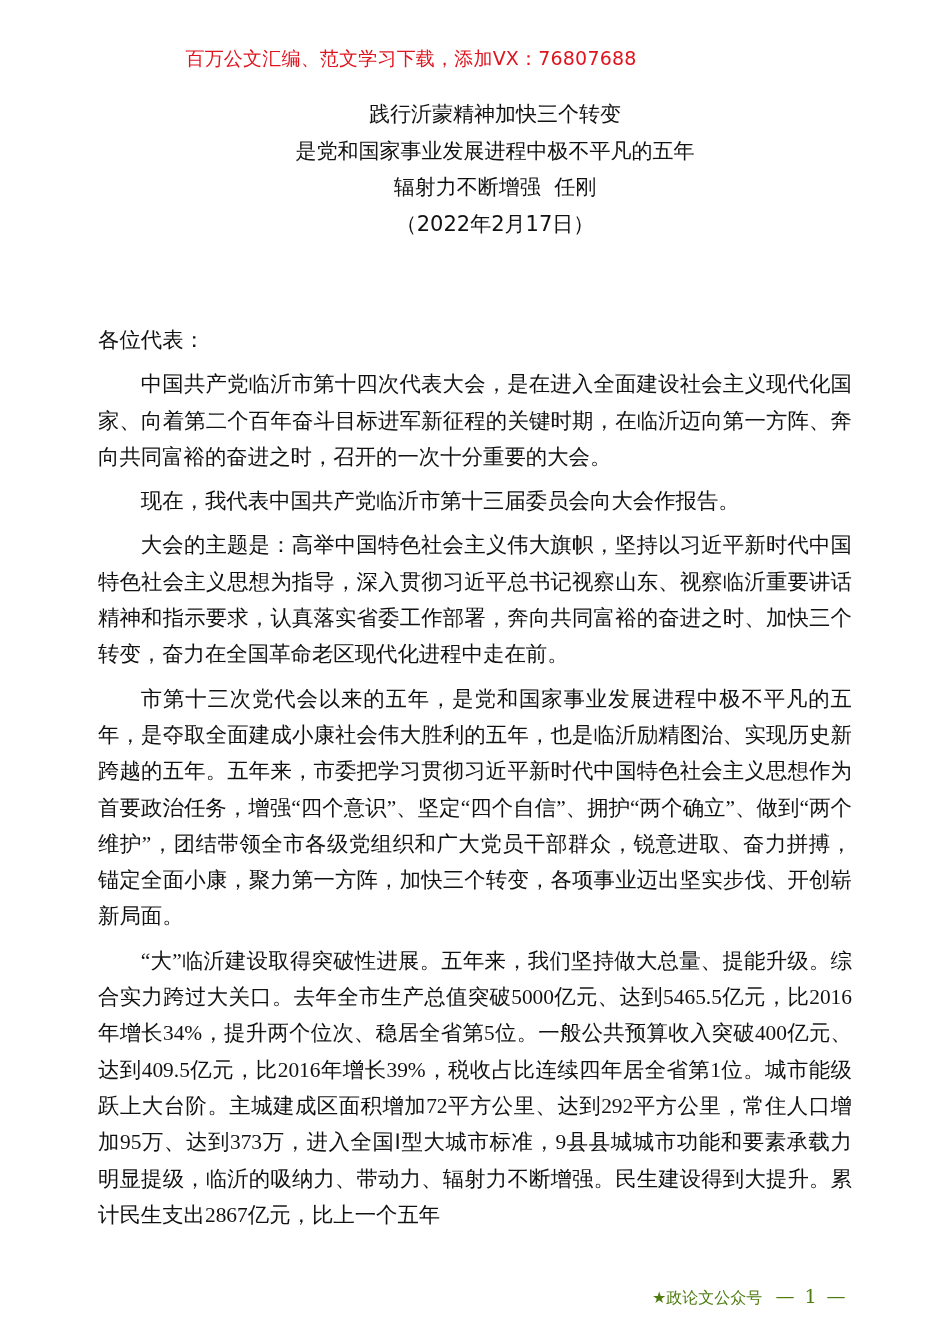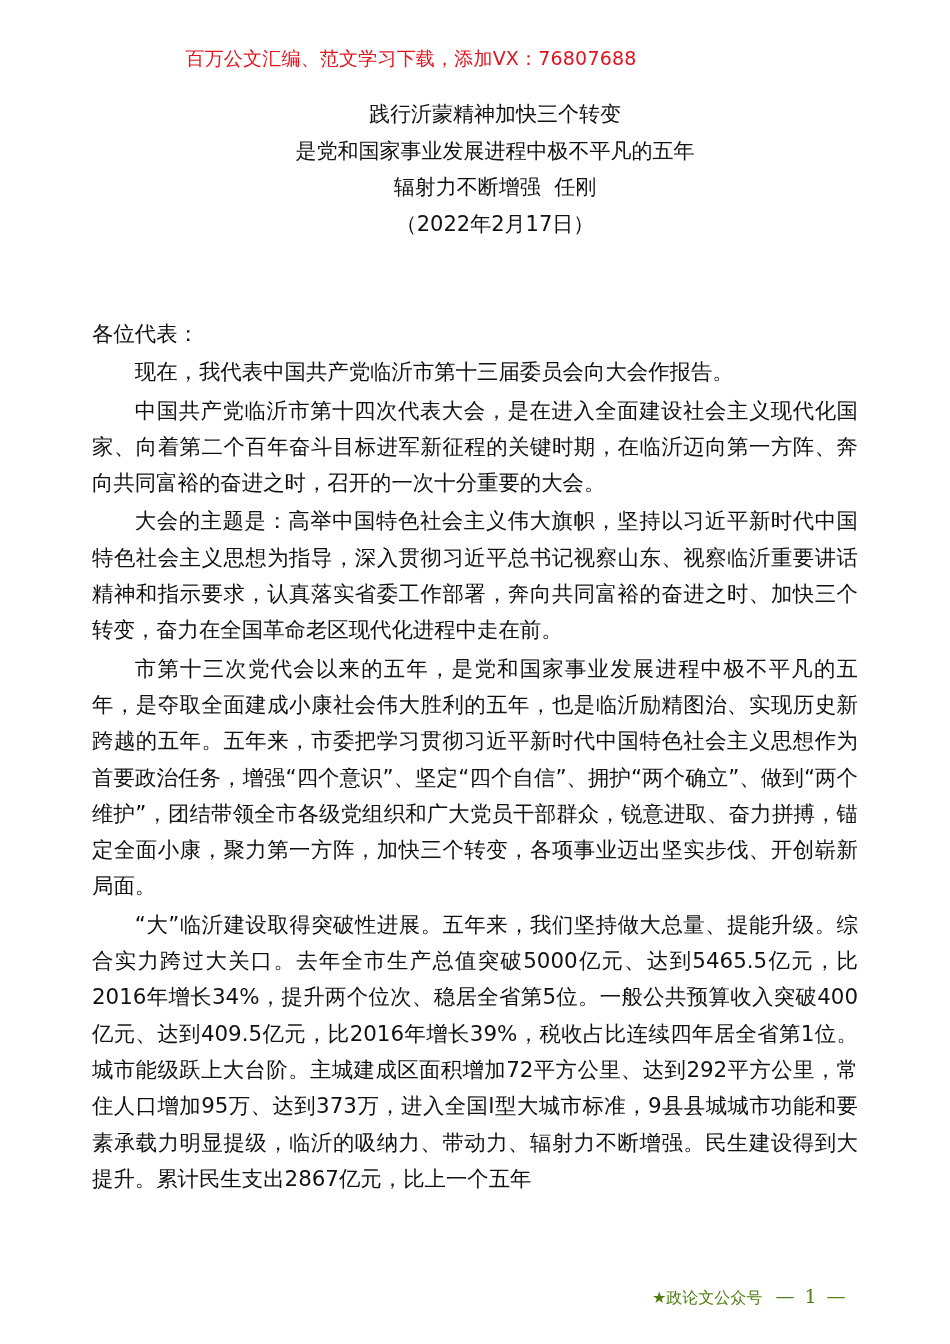--- a/index.html
+++ b/index.html
@@ -15,21 +15,21 @@
   .title-block {
     position: absolute; top: 96px; left: 0; width: 950px; text-align: center;
     font-size: 21px; line-height: 36.5px; color: #111; margin-left: 20px;
   }
   .title-line { display: block; white-space: nowrap; }
   .body {
     position: absolute; top: 314px; left: 90px; width: 770px;
     font-size: 21.4px; line-height: 36.3px; color: #111;
     text-align: justify; text-justify: inter-character;
   }
-  .body p { margin: 2px; }
+  .body p { margin: 8px; font-family: Liberation Serif, serif; }
   .indent { text-indent: 2em; }
   .salutation { margin: 0; }
   .footer {
     position: absolute; top: 1284px; left: 652px; font-size: 16px; line-height: 24px;
     color: #4d7c0f; white-space: nowrap;
   }
   .footer .page {
     font-family: "DejaVu Serif", "Liberation Serif", serif; font-size: 19px;
     margin-left: 8px; letter-spacing: 2px;
   }
@@ -41,22 +41,22 @@
 
 <div class="title-block">
   <span class="title-line">践行沂蒙精神加快三个转变</span>
   <span class="title-line">是党和国家事业发展进程中极不平凡的五年</span>
   <span class="title-line" style="white-space:pre;">辐射力不断增强  任刚</span>
   <span class="title-line">（2022年2月17日）</span>
 </div>
 
 <div class="body">
   <p class="salutation">各位代表：</p>
+  <p class="indent">中国共产党临沂市第十四次代表大会，是在进入全面建设社会主义现代化国家、向着第二个百年奋斗目标进军新征程的关键时期，在临沂迈向第一方阵、奔向共同富裕的奋进之时，召开的一次十分重要的大会。</p>
   <p class="indent">现在，我代表中国共产党临沂市第十三届委员会向大会作报告。</p>
-  <p class="indent">中国共产党临沂市第十四次代表大会，是在进入全面建设社会主义现代化国家、向着第二个百年奋斗目标进军新征程的关键时期，在临沂迈向第一方阵、奔向共同富裕的奋进之时，召开的一次十分重要的大会。</p>
   <p class="indent">大会的主题是：高举中国特色社会主义伟大旗帜，坚持以习近平新时代中国特色社会主义思想为指导，深入贯彻习近平总书记视察山东、视察临沂重要讲话精神和指示要求，认真落实省委工作部署，奔向共同富裕的奋进之时、加快三个转变，奋力在全国革命老区现代化进程中走在前。</p>
   <p class="indent">市第十三次党代会以来的五年，是党和国家事业发展进程中极不平凡的五年，是夺取全面建成小康社会伟大胜利的五年，也是临沂励精图治、实现历史新跨越的五年。五年来，市委把学习贯彻习近平新时代中国特色社会主义思想作为首要政治任务，增强“四个意识”、坚定“四个自信”、拥护“两个确立”、做到“两个维护”，团结带领全市各级党组织和广大党员干部群众，锐意进取、奋力拼搏，锚定全面小康，聚力第一方阵，加快三个转变，各项事业迈出坚实步伐、开创崭新局面。</p>
   <p class="indent">“大”临沂建设取得突破性进展。五年来，我们坚持做大总量、提能升级。综合实力跨过大关口。去年全市生产总值突破5000亿元、达到5465.5亿元，比2016年增长34%，提升两个位次、稳居全省第5位。一般公共预算收入突破400亿元、达到409.5亿元，比2016年增长39%，税收占比连续四年居全省第1位。城市能级跃上大台阶。主城建成区面积增加72平方公里、达到292平方公里，常住人口增加95万、达到373万，进入全国Ⅰ型大城市标准，9县县城城市功能和要素承载力明显提级，临沂的吸纳力、带动力、辐射力不断增强。民生建设得到大提升。累计民生支出2867亿元，比上一个五年</p>
 </div>
 
 <div class="footer">
   <span>★政论文公众号</span>
   <span class="page">— 1 —</span>
 </div>
 

